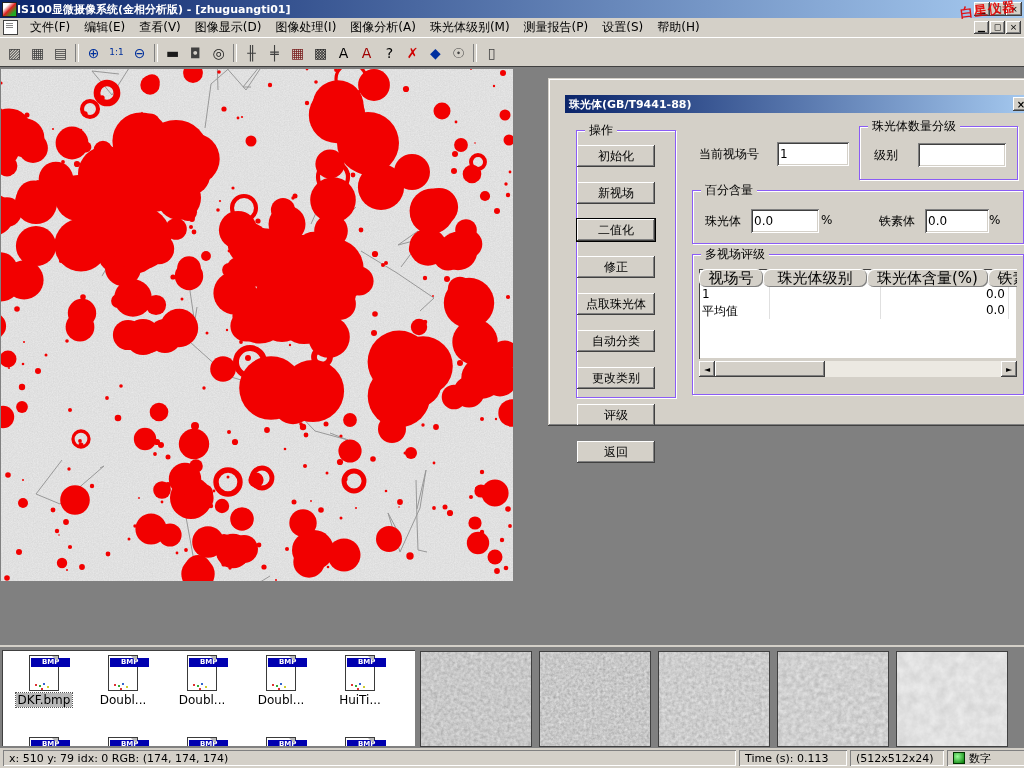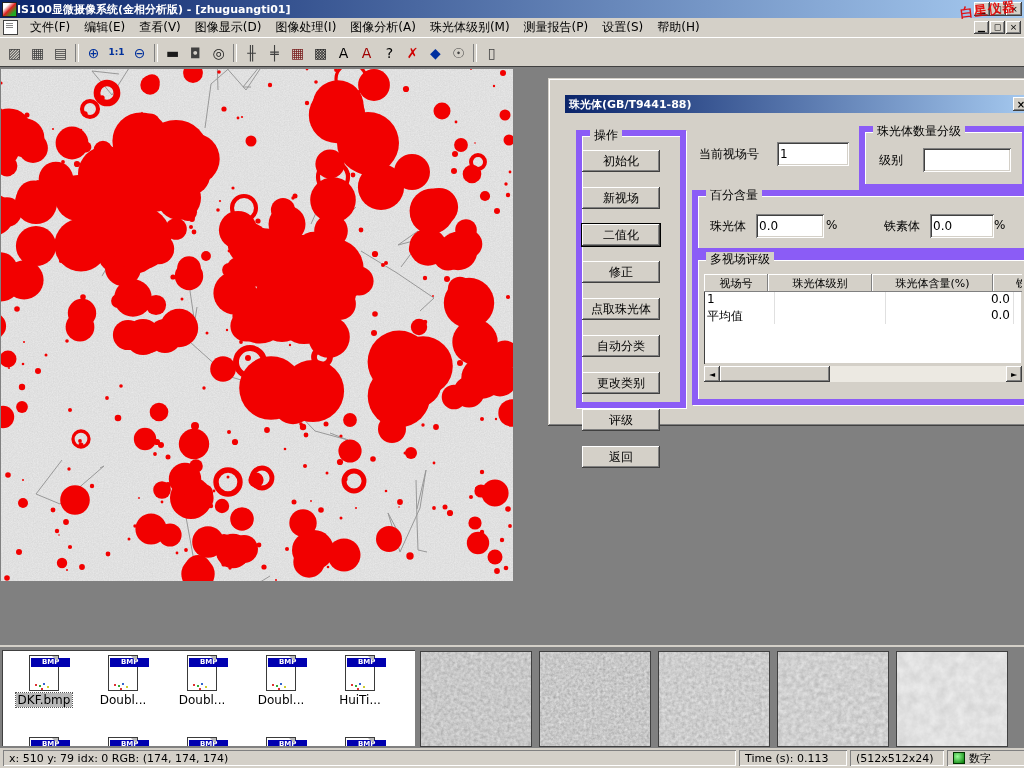--- a/index.html
+++ b/index.html
@@ -36,35 +36,35 @@
   .imagewrap{position:absolute;left:1px;top:2px;width:512px;height:512px;background:#b6b6b6;}
   .imagewrap svg{display:block;}
   
   .dialog{position:absolute;left:548px;top:78px;width:468px;height:314px;padding:17px;background:#d4d0c8;z-index:10;
     box-shadow:inset -1px -1px 0 #404040,inset 1px 1px 0 #d4d0c8,inset -2px -2px 0 #808080,inset 2px 2px 0 #fff;}
   .dlg-title{height:18px;background:linear-gradient(90deg,#0a246a,#a6caf0);display:flex;align-items:center;
     color:#fff;font-weight:bold;font-size:11px;padding:0 4px;}
   .dlg-close{margin-left:auto;width:16px;height:14px;color:#000;font-size:10px;font-weight:bold;
     display:flex;align-items:center;justify-content:center;}
   .dlg-body{position:relative;height:290px;}
-  .group{position:absolute;border:6px solid #8b5cf6;box-shadow:1px 1px 0 #fff,inset 1px 1px 0 #fff;}
+  .group{position:absolute;border:1px solid #8b5cf6;box-shadow:1px 1px 0 #fff,inset 1px 1px 0 #fff;}
   .legend{position:absolute;top:-8px;left:8px;background:#d4d0c8;padding:0 4px;font-size:12px;line-height:14px;}
   .ops{position:absolute;left:11px;top:17px;width:98px;height:266px;}
   .opslist{display:flex;flex-direction:column;gap:15px;padding-top:14px;}
   .opbtn{width:78px;height:22px;display:flex;align-items:center;justify-content:center;font-size:12px;white-space:nowrap;}
   .opbtn.default{box-shadow:0 0 0 1px #000,inset -1px -1px 0 #404040,inset 1px 1px 0 #fff,inset -2px -2px 0 #808080,inset 2px 2px 0 #d4d0c8;}
   .lbl{position:absolute;white-space:nowrap;}
   .field{position:absolute;height:20px;border:0;background:#fff;font:12px "DejaVu Sans","Liberation Sans",sans-serif;
     padding:2px 3px;box-shadow:inset 1px 1px 0 #808080,inset -1px -1px 0 #fff,inset 2px 2px 0 #404040,inset -2px -2px 0 #d4d0c8;}
   
   .tablewrap{position:absolute;left:6px;top:14px;width:318px;height:90px;background:#fff;overflow:hidden;
     box-shadow:inset 1px 1px 0 #404040,inset -1px -1px 0 #d4d0c8;}
   .thead{display:flex;height:18px;}
-  .th{flex:none;display:flex;align-items:center;justify-content:center;background:#d4d0c8;font-size:11px;white-space:nowrap;overflow:hidden;
-    box-shadow:inset -1px -1px 0 #808080,inset 1px 1px 0 #fff;}
+  .th{flex:none;display:flex;align-items:center;justify-content:center;background:#d4d0c8;font-size:15px;white-space:nowrap;overflow:hidden;
+    box-shadow:inset -1px -1px 0 #808080,inset 1px 1px 0 #fff;border-radius:7px;}
   .trow{display:flex;height:16px;}
   .td{flex:none;font-size:12px;padding:0 3px;white-space:nowrap;overflow:hidden;border-right:1px solid #e0e0e0;}
   .td.num{text-align:right;}
   .hscroll{position:absolute;left:6px;top:106px;width:318px;height:16px;display:flex;background:#ece9e2;}
   .sbtn{width:16px;height:16px;display:flex;align-items:center;justify-content:center;font-size:8px;color:#000;}
   .strack{flex:1;position:relative;}
   .sthumb{position:absolute;left:0;top:0;width:110px;height:16px;}
   
   .bottombar{position:absolute;top:645px;left:0;width:1024px;height:103px;background:#808080;border-top:2px solid #d4d0c8;}
   .filepanel{position:absolute;left:2px;top:3px;width:413px;height:96px;background:#fff;overflow:hidden;
@@ -136,21 +136,21 @@
         <span style="color: rgb(64, 64, 64);">▦</span>
       </div>
       <div class="tool">
         <span style="color: rgb(64, 64, 64);">▤</span>
       </div>
       <div class="tsep"></div>
       <div class="tool">
         <span style="color: rgb(0, 48, 156);">⊕</span>
       </div>
       <div class="tool">
-        <span style="color: rgb(0, 48, 156); font-size: 9px; font-weight: bold;">1:1</span>
+        <span style="color: rgb(0, 48, 156); font-size: 9px; font-weight: normal;">1:1</span>
       </div>
       <div class="tool">
         <span style="color: rgb(0, 48, 156);">⊖</span>
       </div>
       <div class="tsep"></div>
       <div class="tool">
         <span style="color: rgb(26, 26, 26);">▬</span>
       </div>
       <div class="tool">
         <span style="color: rgb(64, 64, 64);">◘</span>

